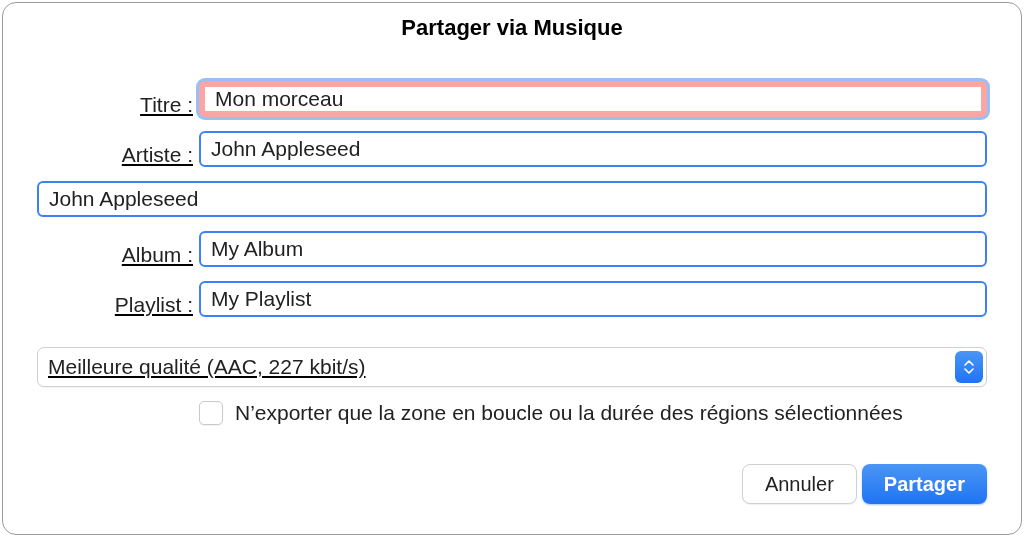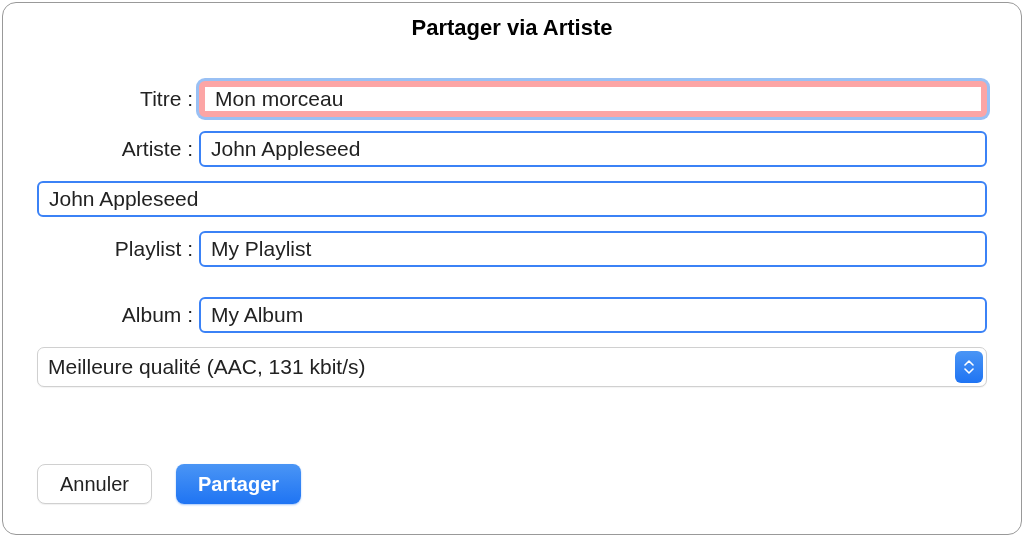--- a/index.html
+++ b/index.html
@@ -33,22 +33,23 @@
       font-size: 22px;
       font-weight: 700;
       color: #000;
     }
     .content {
       flex: 1;
       padding: 24px 34px 0 34px;
     }
     .form-row {
       display: flex;
-      align-items: center;
+      align-items: flex-end;
       margin-bottom: 14px;
+      text-decoration: underline;
     }
     .form-row.gap-after {
       margin-bottom: 30px;
     }
     .label {
       width: 162px;
       text-align: right;
       font-size: 21px;
       color: #222;
       padding-right: 6px;
@@ -120,21 +121,22 @@
       background: #fff;
       margin-right: 12px;
       box-shadow: 0 1px 1px rgba(0,0,0,0.05);
     }
     .checkbox-label {
       font-size: 21px;
       color: #222;
     }
     .footer {
       display: flex;
-      gap: 24px;
+      justify-content: flex-end;
+      gap: 5px;
       padding: 0 34px 30px 34px;
     }
     .btn {
       height: 40px;
       padding: 0 22px;
       border-radius: 8px;
       font-size: 20px;
       border: none;
       cursor: default;
       display: flex;
@@ -151,74 +153,78 @@
       background: linear-gradient(#4a95f5, #1f74f3);
       color: #fff;
       font-weight: 700;
       box-shadow: 0 1px 2px rgba(31,116,243,0.4);
     }
   </style>
 </head>
 <body>
 
 <div class="dialog">
-  <div class="titlebar">Partager via Artiste</div>
+  <div class="titlebar">Partager via Musique</div>
 
   <div class="content">
 
     <div class="form-row">
       <div class="label">Titre :</div>
       <div class="field">
         <input class="text-input focused" type="text" value="Mon morceau" style="">
       </div>
     </div>
 
     <div class="form-row">
       <div class="label">Artiste :</div>
       <div class="field">
         <input class="text-input" type="text" value="John Appleseed" style="">
       </div>
     </div>
 
     <div class="form-row">
       <div class="field">
         <input class="text-input" type="text" value="John Appleseed" style="">
+      </div>
+    </div>
+
+    <div class="form-row">
+      <div class="label">Album :</div>
+      <div class="field">
+        <input class="text-input" type="text" value="My Album" style="">
       </div>
     </div>
 
     <div class="form-row gap-after">
       <div class="label">Playlist :</div>
       <div class="field">
         <input class="text-input" type="text" value="My Playlist" style="">
       </div>
     </div>
 
     <div class="form-row">
-      <div class="label">Album :</div>
-      <div class="field">
-        <input class="text-input" type="text" value="My Album" style="">
-      </div>
-    </div>
-
-    <div class="form-row">
       <div class="field">
         <div class="select-wrapper">
-          <div class="select">Meilleure qualité (AAC, 131 kbit/s)</div>
+          <div class="select">Meilleure qualité (AAC, 227 kbit/s)</div>
           <div class="select-arrows">
             <svg width="10" height="6" viewBox="0 0 10 6">
                 <path d="M1 5 L5 1 L9 5" stroke="#fff" stroke-width="1.6" fill="none" stroke-linecap="round" stroke-linejoin="round"></path>
               </svg>
             <svg width="10" height="6" viewBox="0 0 10 6">
                 <path d="M1 1 L5 5 L9 1" stroke="#fff" stroke-width="1.6" fill="none" stroke-linecap="round" stroke-linejoin="round"></path>
               </svg>
           </div>
         </div>
       </div>
     </div>
 
+    <div class="checkbox-row">
+      <div class="checkbox"></div>
+      <div class="checkbox-label">N’exporter que la zone en boucle ou la durée des régions sélectionnées</div>
+    </div>
 
   </div>
 
   <div class="footer">
     <button class="btn btn-secondary">Annuler</button>
     <button class="btn btn-primary">Partager</button>
   </div>
 </div>
 
 </body></html>

